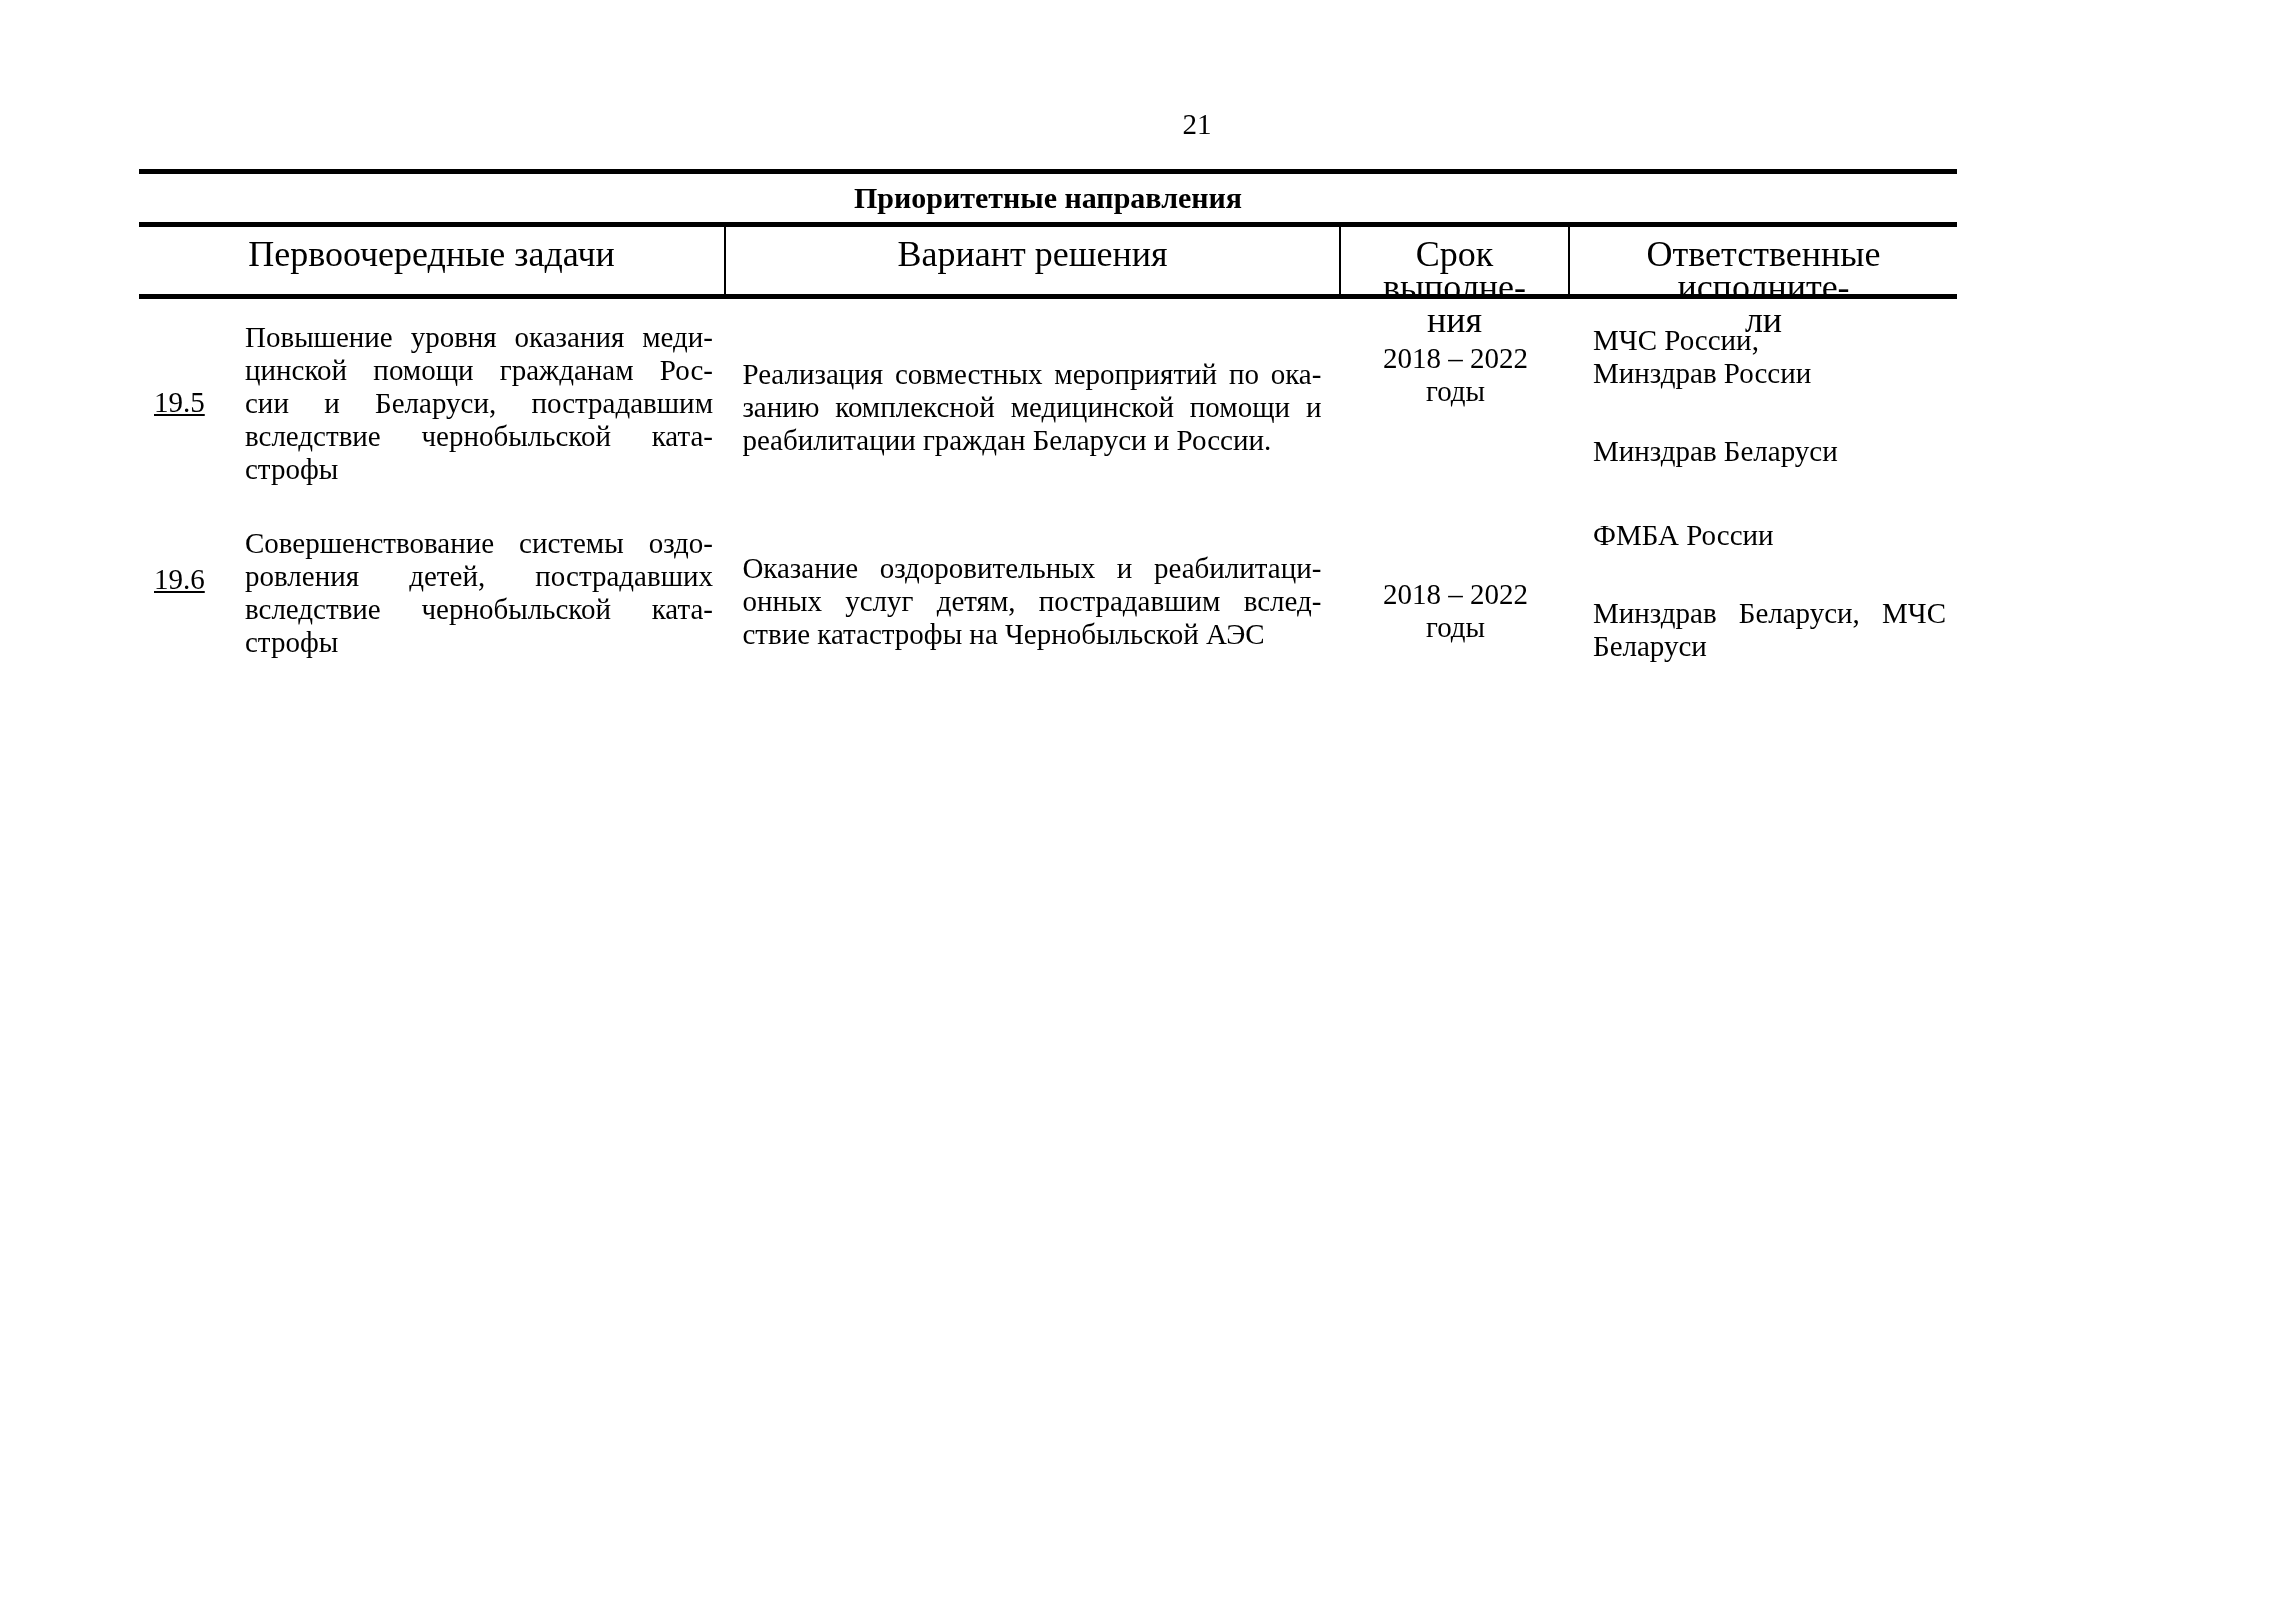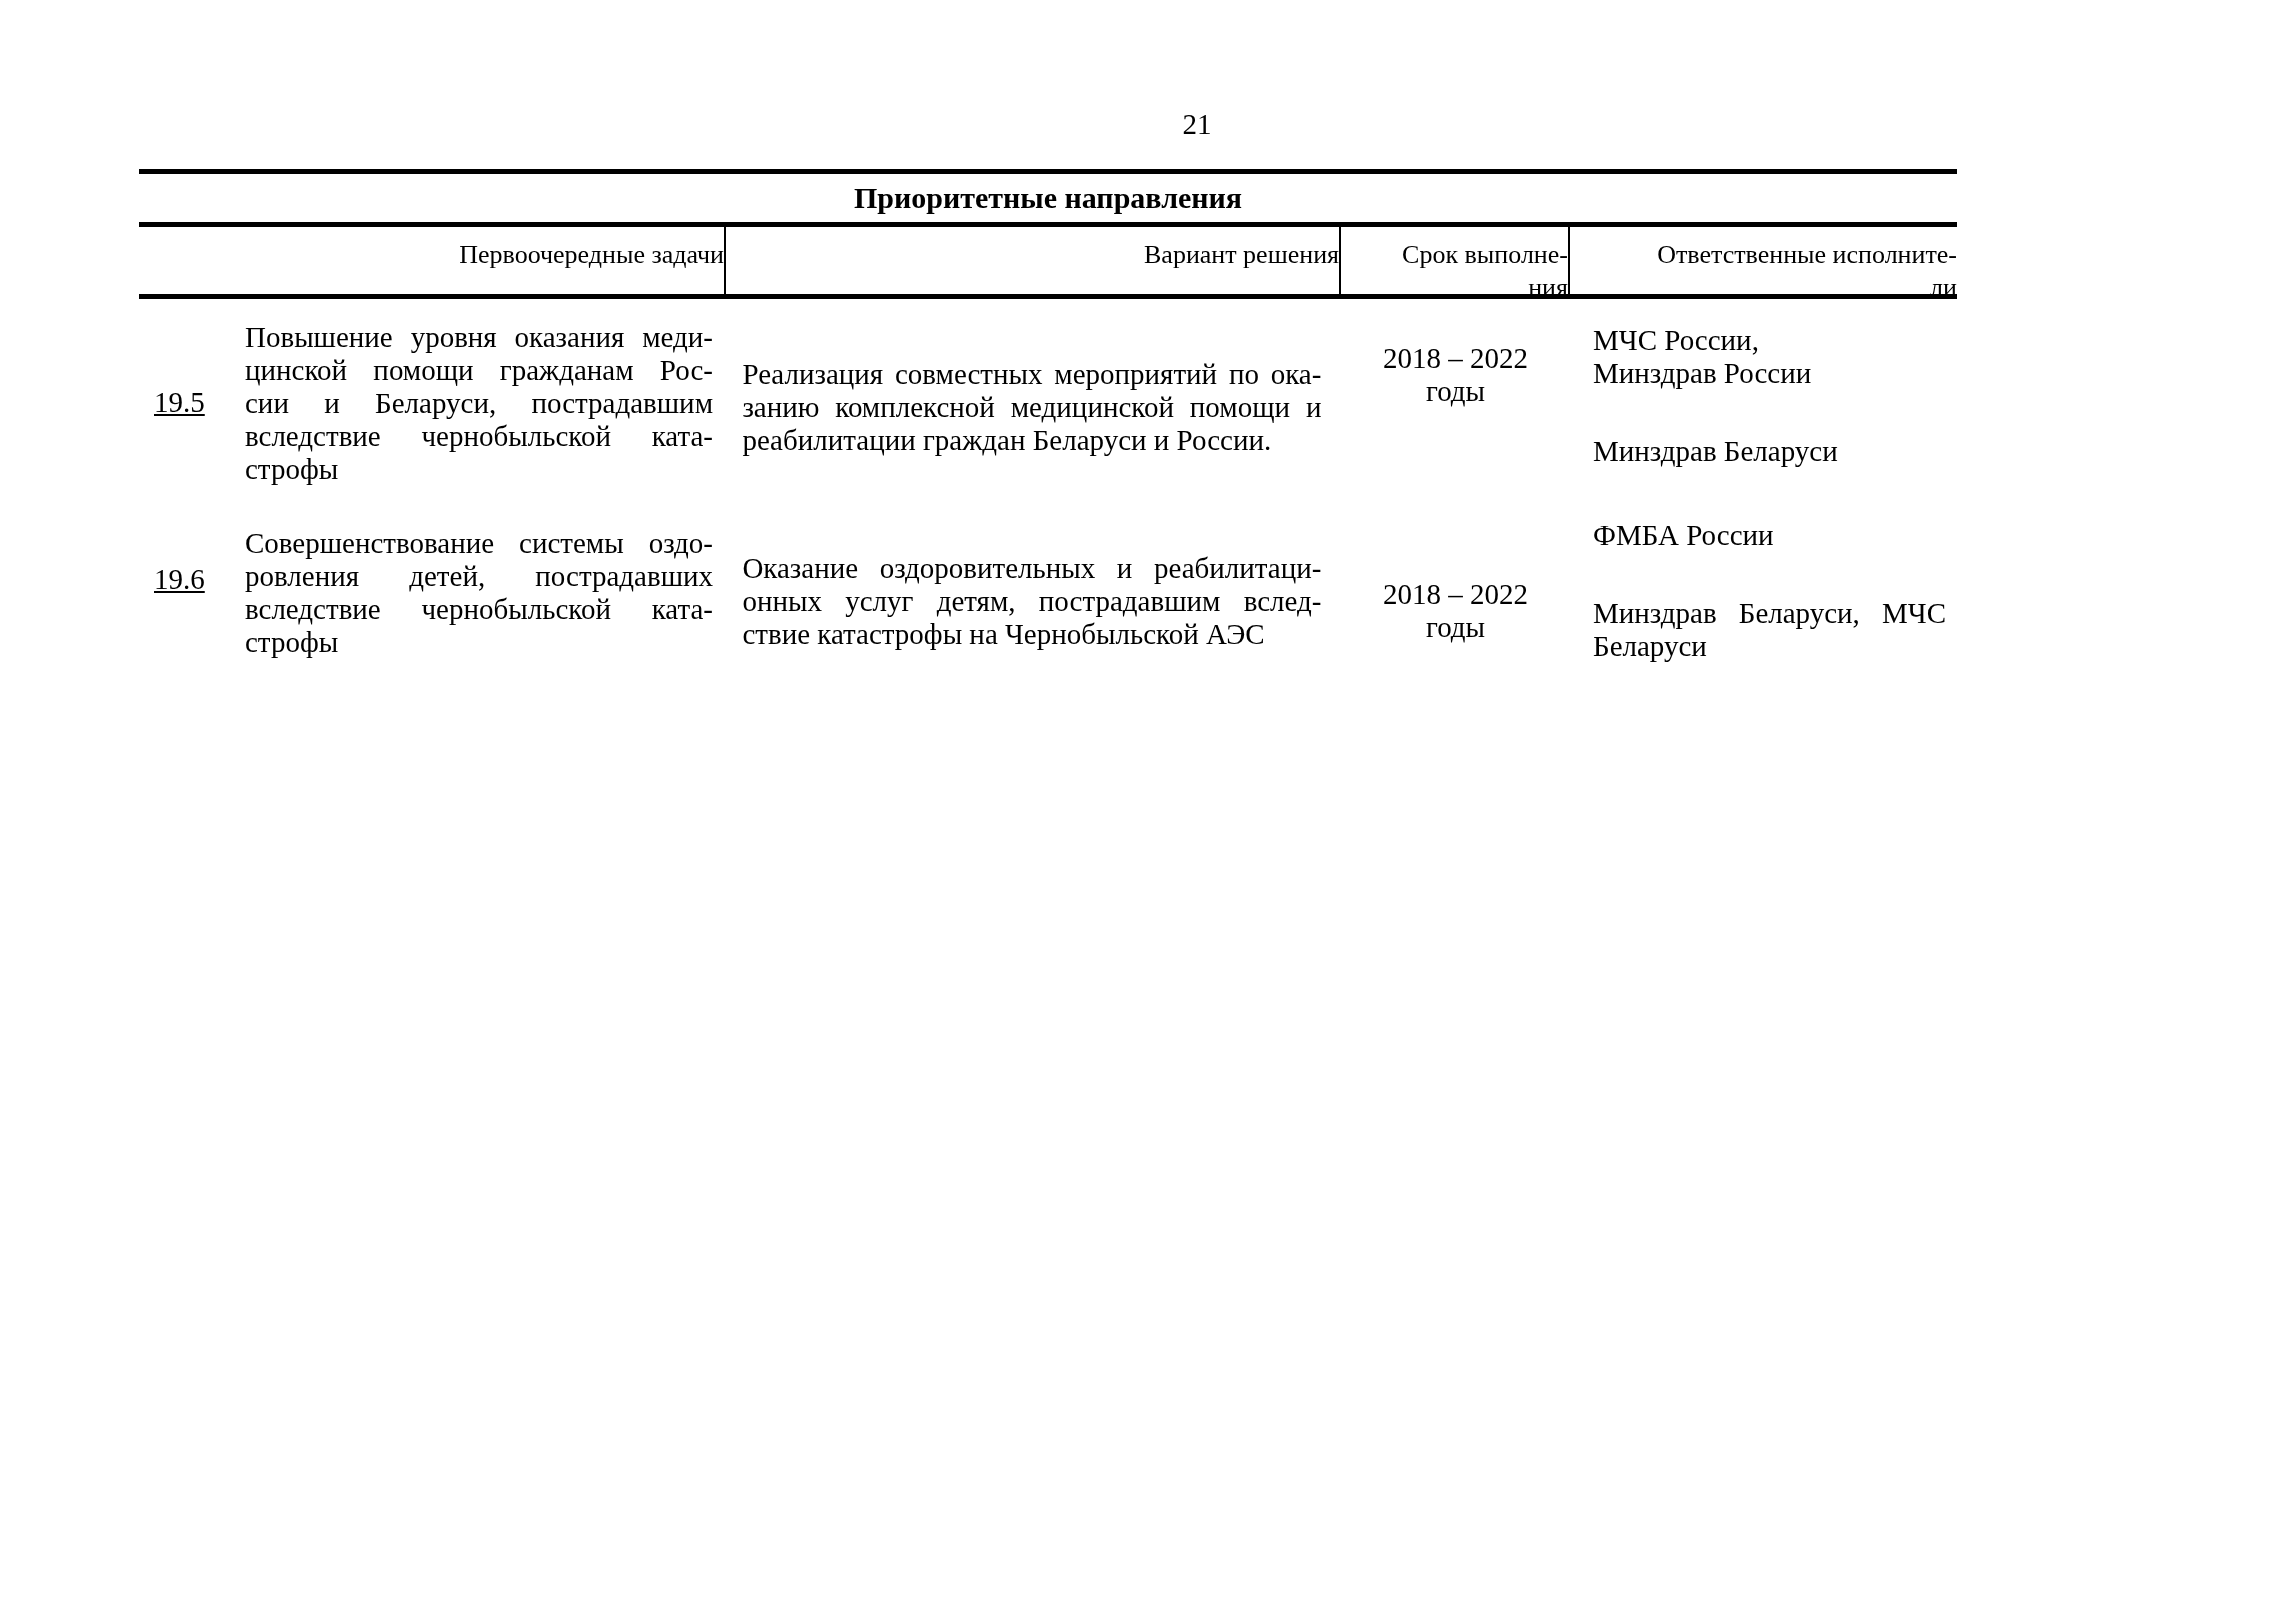--- a/index.html
+++ b/index.html
@@ -42,22 +42,22 @@
   }
   .header-row {
     display: flex;
     height: 67px;
     border-bottom: 5.2px solid #000;
     box-sizing: content-box;
   }
   .hc {
     box-sizing: border-box;
     padding-top: 10.5px;
-    text-align: right;
-    font-size: 26px;
+    text-align: center;
+    font-size: 36px;
     line-height: 33px;
   }
   .hc.sep { border-right: 2.6px solid #000; }
   .w1 { width: 587px; }
   .w2 { width: 615px; }
   .w3 { width: 229px; }
   .w4 { width: 387px; }
   .row { display: flex; }
   .row-1 { height: 219px; }
   .cell { box-sizing: border-box; font-size: 29px; line-height: 33px; }

